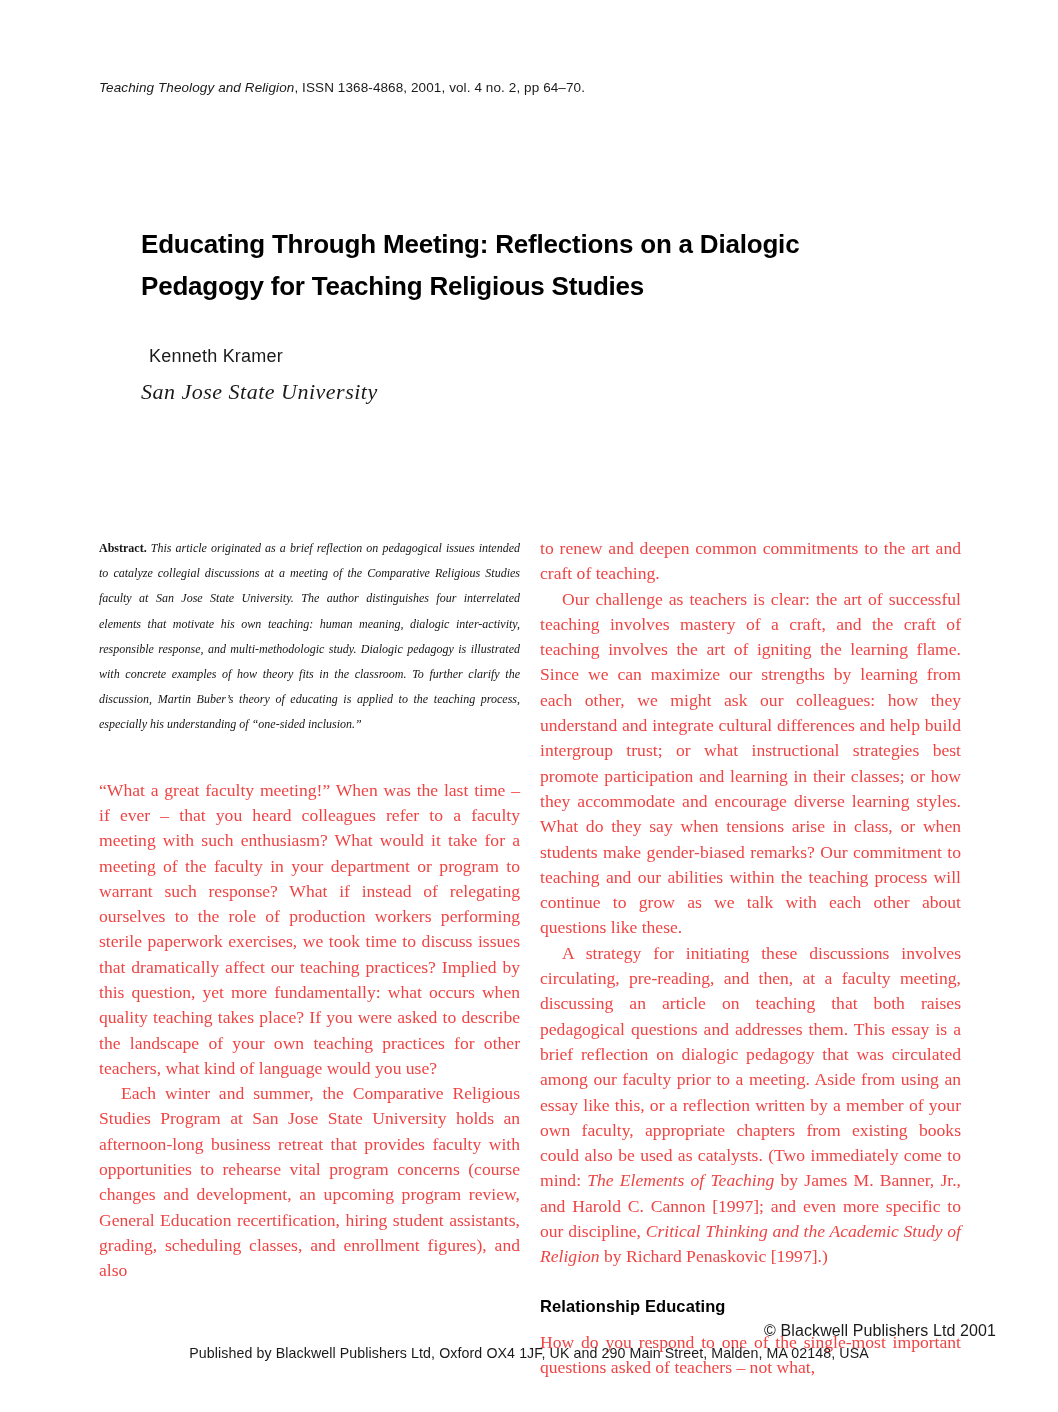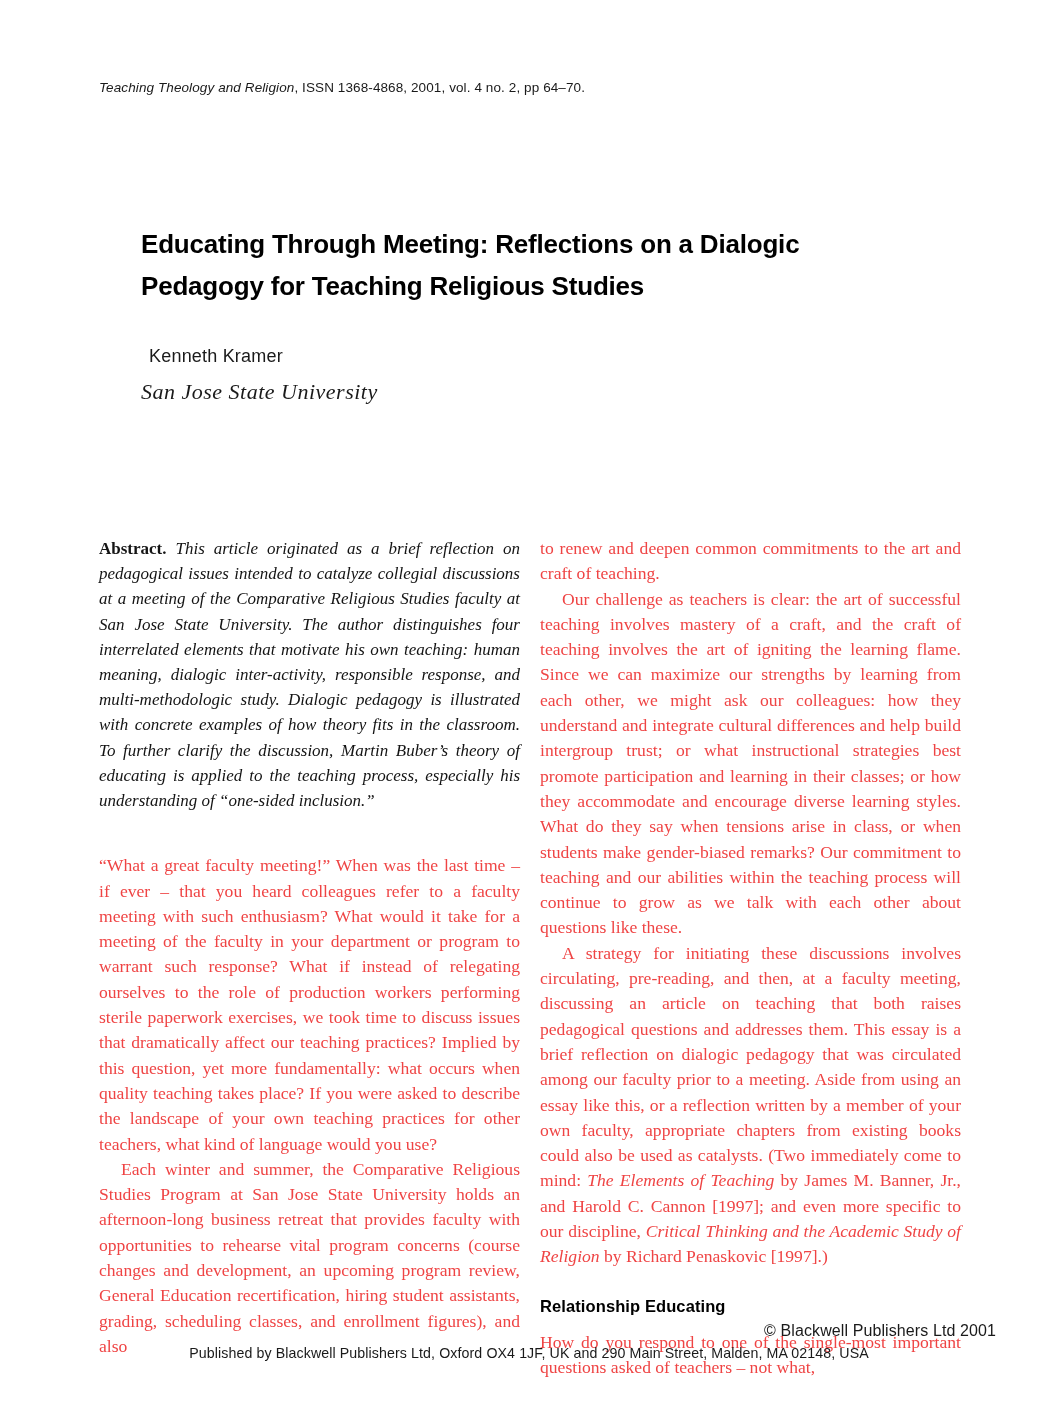--- a/index.html
+++ b/index.html
@@ -91,21 +91,21 @@
     text-justify: inter-word;
     color: #ef4444;
     hyphens: none;
   }
   .body-p + .body-p {
     text-indent: 22px;
   }
   .abstract {
     font-style: italic;
     margin: 0 0 40px 0;
-    font-size: 17px;
+    font-size: 12px;
     line-height: 25.2px;
     text-align: justify;
     font-family: "Liberation Serif", serif;
     color: #141414;
   }
   .abstract .abstract-label {
     font-style: normal;
     font-weight: bold;
   }
   .section-head {

